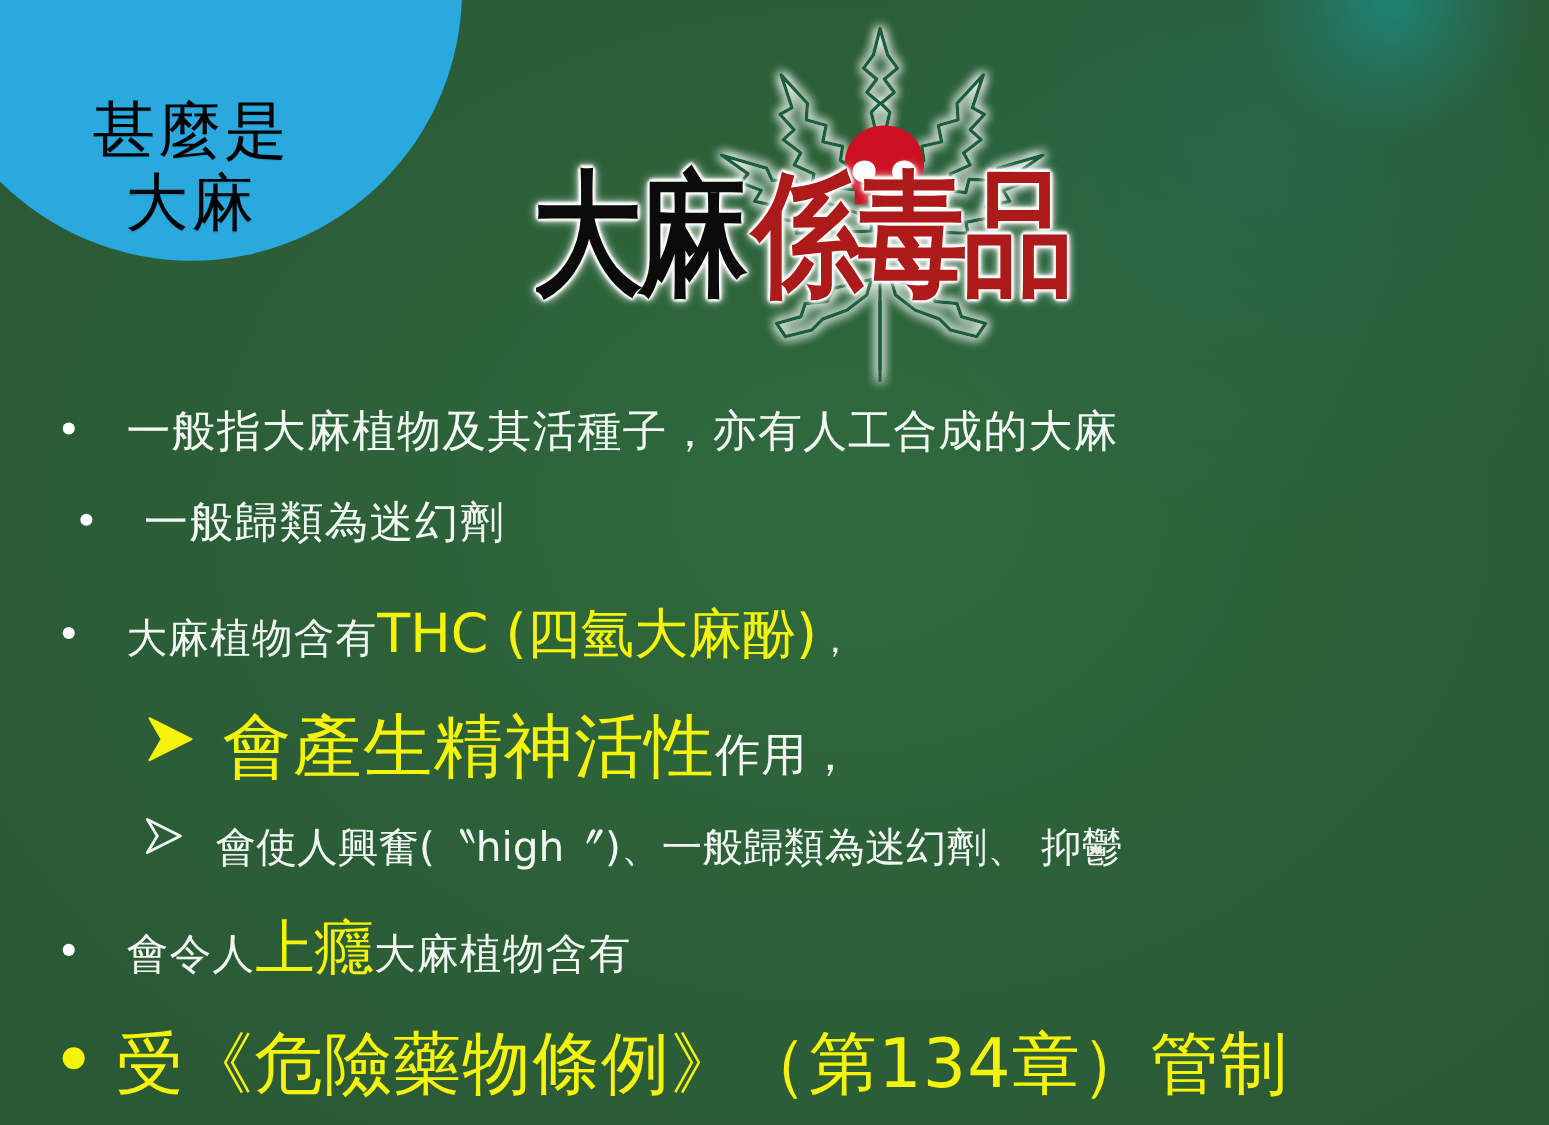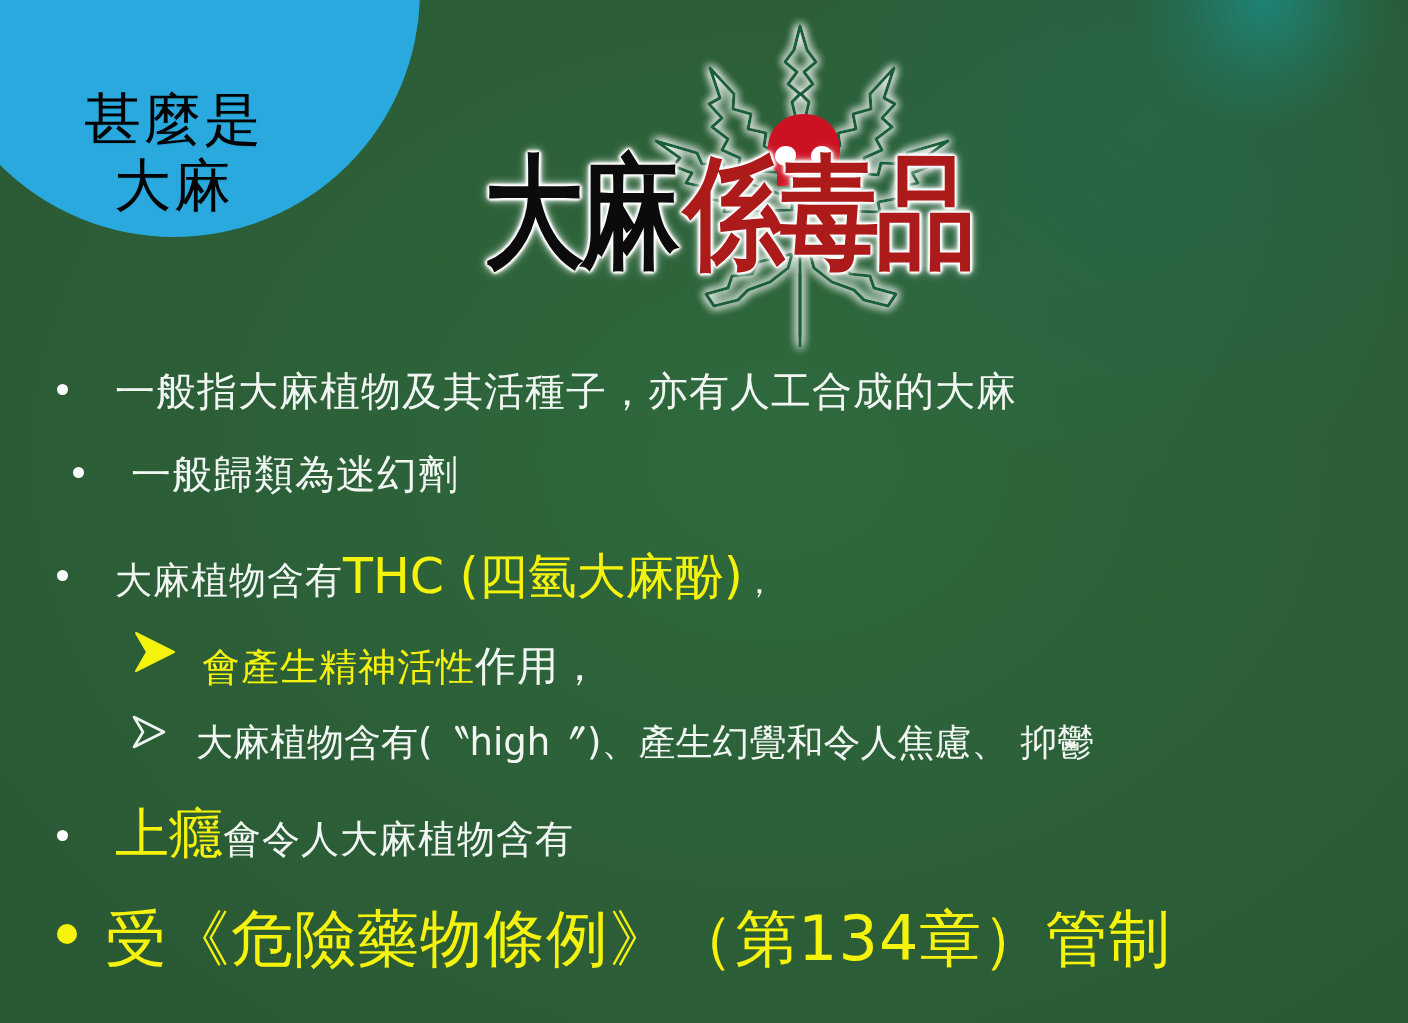--- a/index.html
+++ b/index.html
@@ -124,33 +124,33 @@
   #row-2 .txt{font-size:40px;}
 
   #row-3{padding-left:57px;margin-top:42px;}
   #row-3 .dot{margin-right:47px;position:relative;top:-12px;}
   #row-3 .t-small{font-size:37px;}
   #row-3 .t-big{font-size:49px;letter-spacing:0px;}
   #row-3 .t-tail{font-size:33px;}
 
   #row-4{padding-left:132px;margin-top:26px;}
   #row-4 .arrow{margin-right:24px;position:relative;top:-6px;}
-  #row-4 .t-big{font-size:38px;letter-spacing:1px;}
+  #row-4 .t-big{font-size:63px;letter-spacing:1px;}
   #row-4 .t-tail{font-size:41px;}
 
   #row-5{padding-left:130px;margin-top:24px;}
   #row-5 .arrow{margin-right:28px;position:relative;top:-5px;}
   #row-5 .txt{font-size:37px;letter-spacing:0px;}
 
   #row-6{padding-left:57px;margin-top:30px;}
   #row-6 .dot{margin-right:47px;position:relative;top:-11px;}
   #row-6 .t-small{font-size:38px;}
   #row-6 .t-big{font-size:54px;letter-spacing:0px;}
 
-  #row-7{padding-left:57px;margin-top:26px;}
+  #row-7{padding-left:57px;margin-top:26px;justify-content:center;}
   #row-7 .dot{margin-right:28px;position:relative;top:-16px;}
   #row-7 .txt{font-size:62px;letter-spacing:1px;}
 </style>
 </head>
 <body>
 
 <div class="slide">
 
   <div class="title-circle">
     <div class="title-text">
@@ -246,27 +246,27 @@
       <span class="txt t-big yellow">會產生精神活性</span>
       <span class="txt t-tail">作用，</span>
     </div>
 
     <div class="row" id="row-5">
       <span class="arrow">
         <svg width="38" height="36" viewBox="0 0 38 36">
           <path d="M4 3 L34 18 L4 33 L13 18 Z" fill="none" stroke="#f2f6f3" stroke-width="2.6" stroke-linejoin="round"></path>
         </svg>
       </span>
-      <span class="txt">大麻植物含有(〝high〞)、產生幻覺和令人焦慮、 抑鬱</span>
+      <span class="txt">會使人興奮(〝high〞)、一般歸類為迷幻劑、 抑鬱</span>
     </div>
 
     <div class="row" id="row-6">
       <span class="dot dot-sm"></span>
+      <span class="txt t-small">會令人</span>
       <span class="txt t-big yellow">上癮</span>
-      <span class="txt t-small">會令人</span>
       <span class="txt t-small">大麻植物含有</span>
     </div>
 
     <div class="row" id="row-7">
       <span class="dot dot-lg"></span>
       <span class="txt yellow">受《危險藥物條例》（第134章）管制</span>
     </div>
 
   </div>
 </div>

